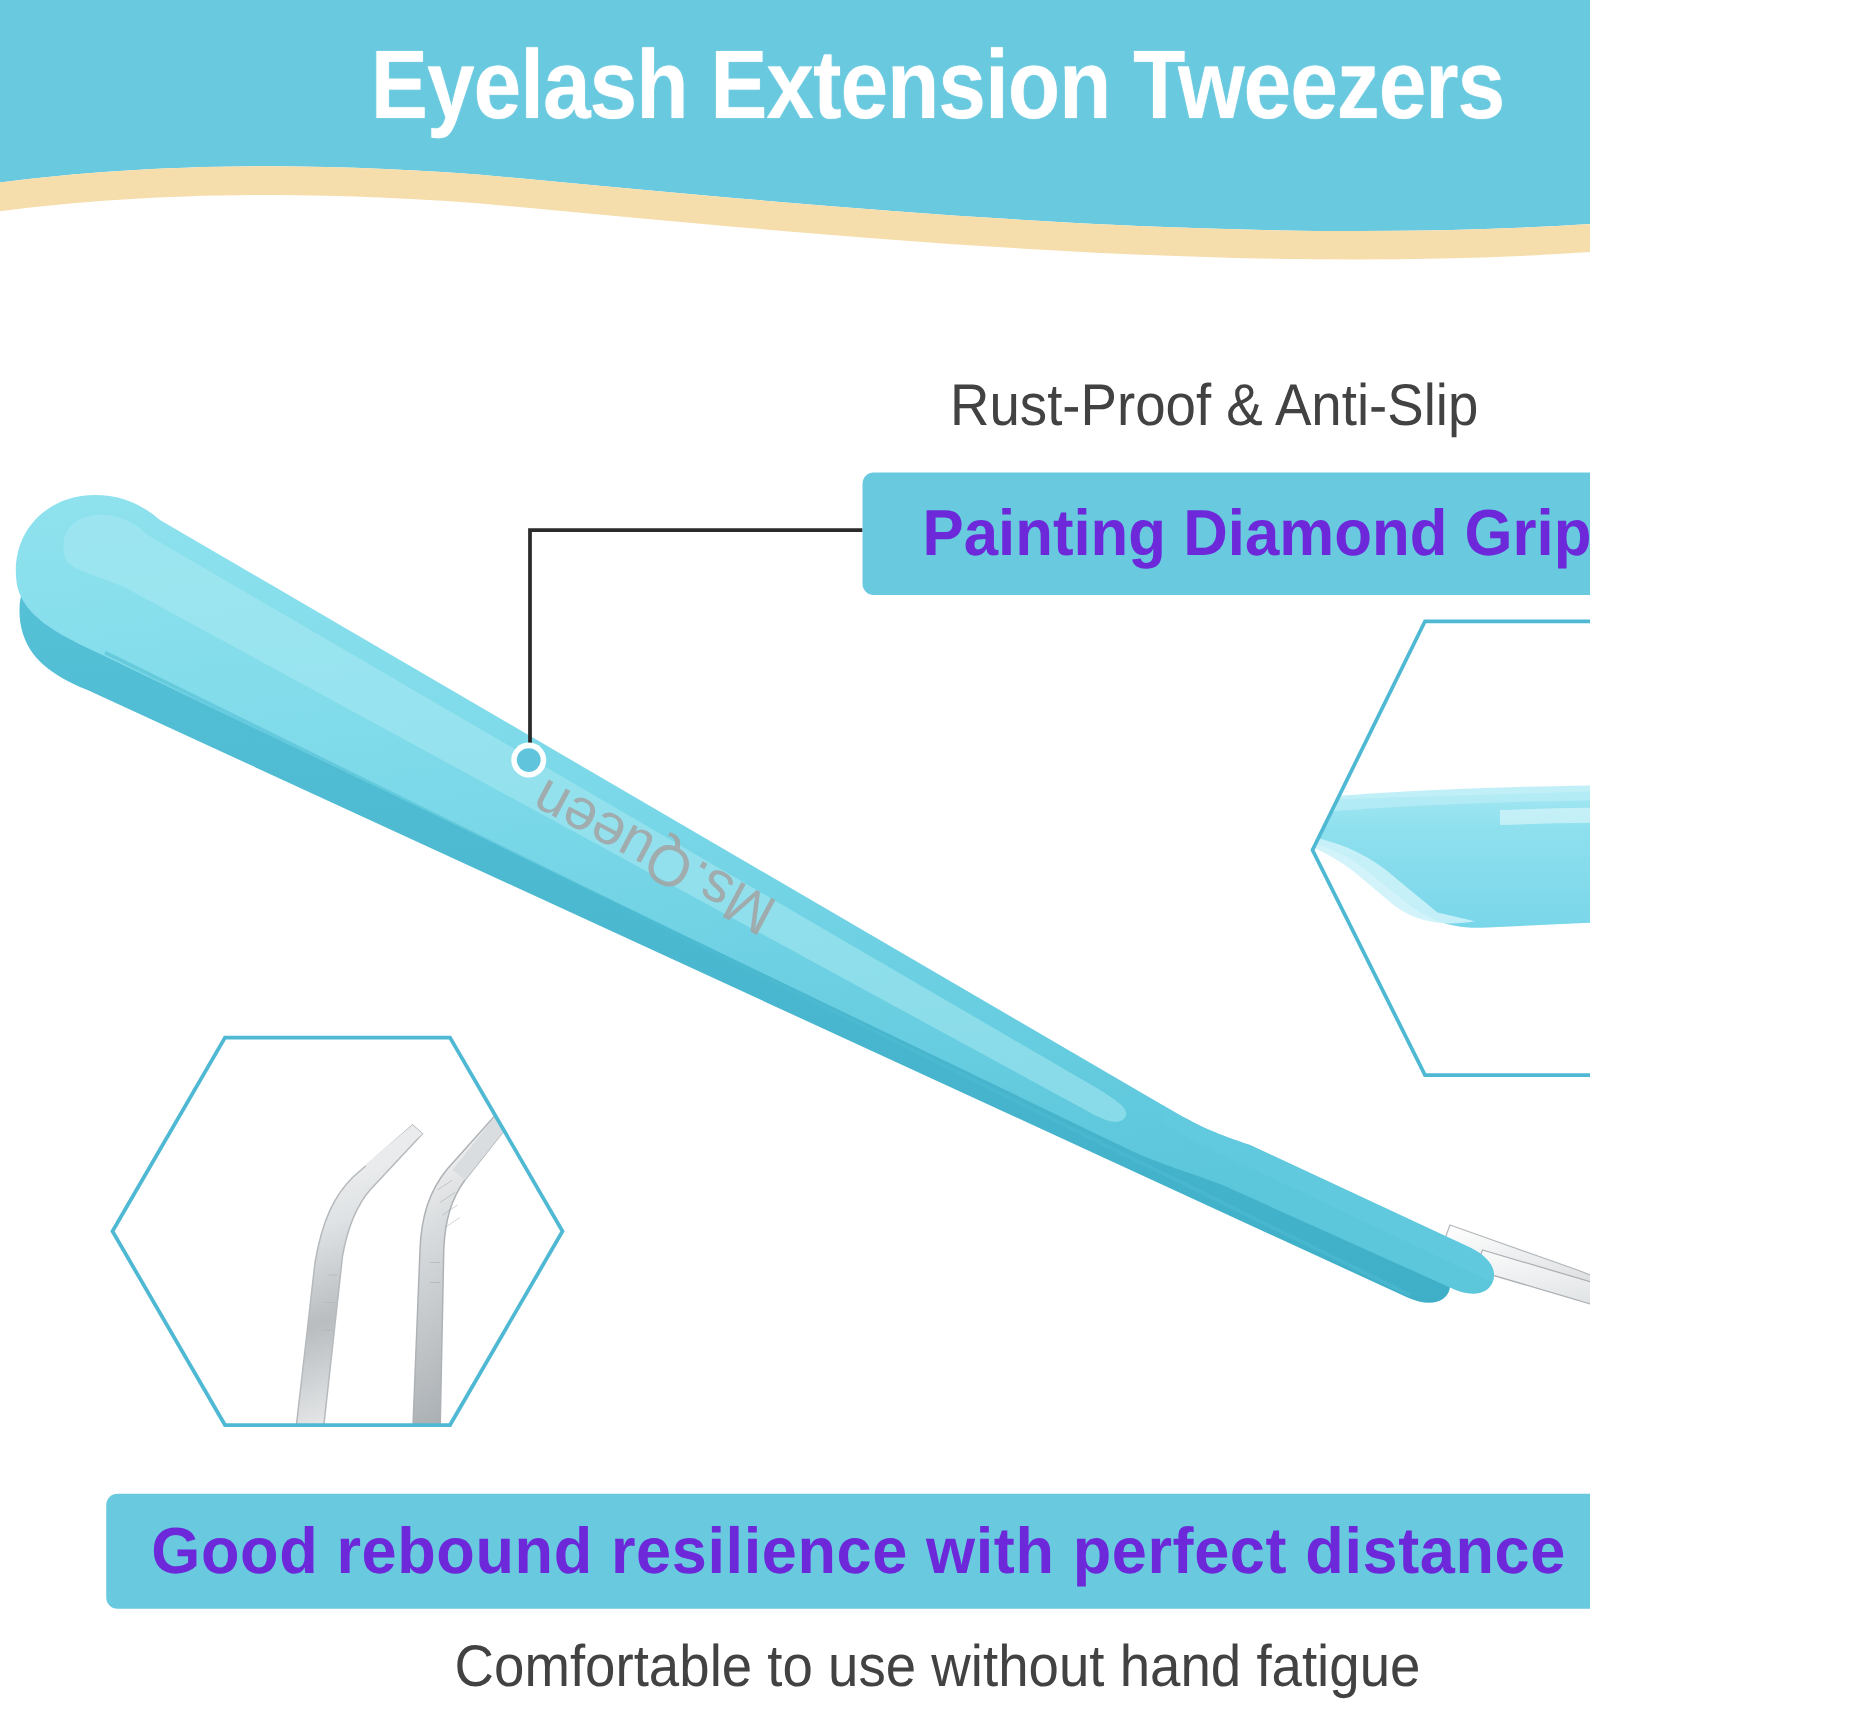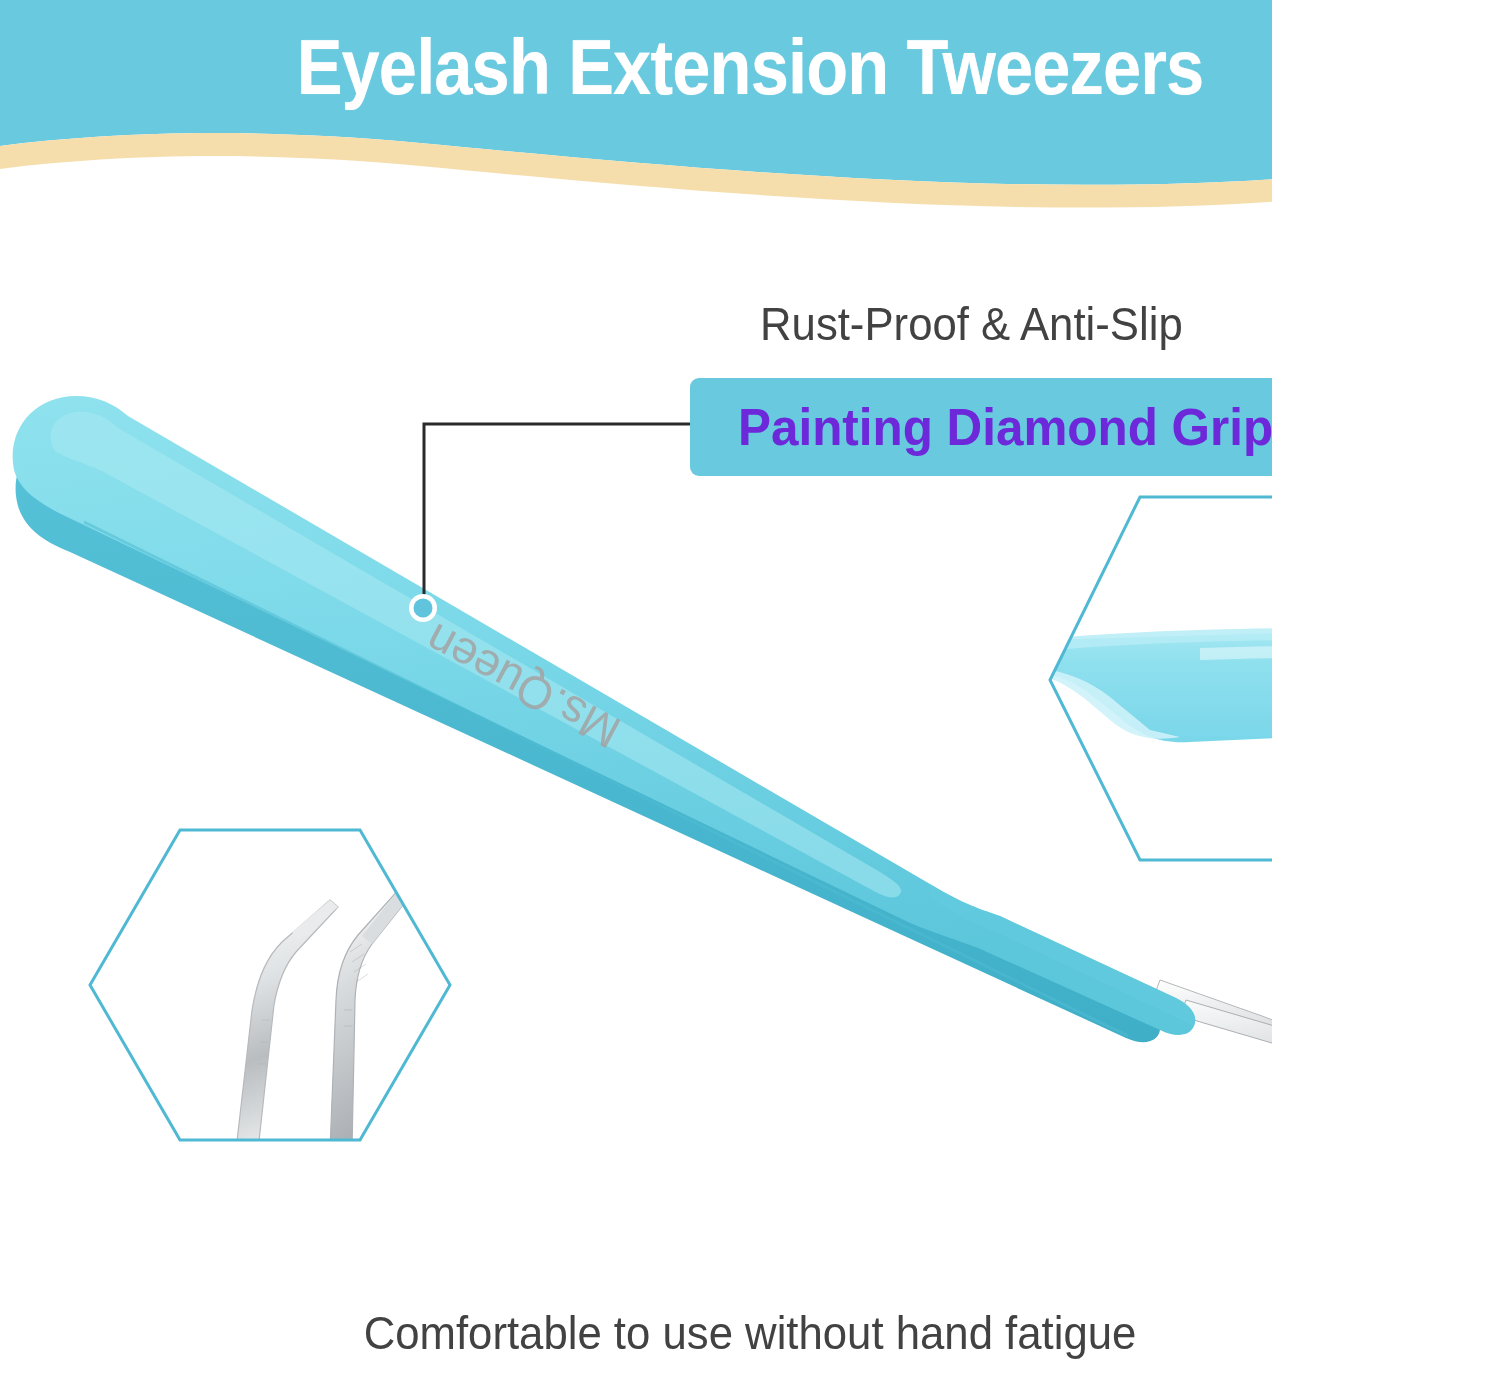--- a/index.html
+++ b/index.html
@@ -257,16 +257,19 @@
 
     <circle cx="1368" cy="1047" r="14" fill="#5FC4DC"></circle>
   </svg>
 
   <div class="subheading" id="rust-proof-text">Rust-Proof &amp; Anti-Slip</div>
 
   <div class="badge" id="grip-badge">
     <span class="badge-text">Painting Diamond Grip</span>
   </div>
 
+  <div class="badge" id="rebound-badge">
+    <span class="badge-text">Good rebound resilience with perfect distance</span>
+  </div>
 
   <div class="subheading" id="comfort-text">Comfortable to use without hand fatigue</div>
 
 </div>
 
 </body></html>

